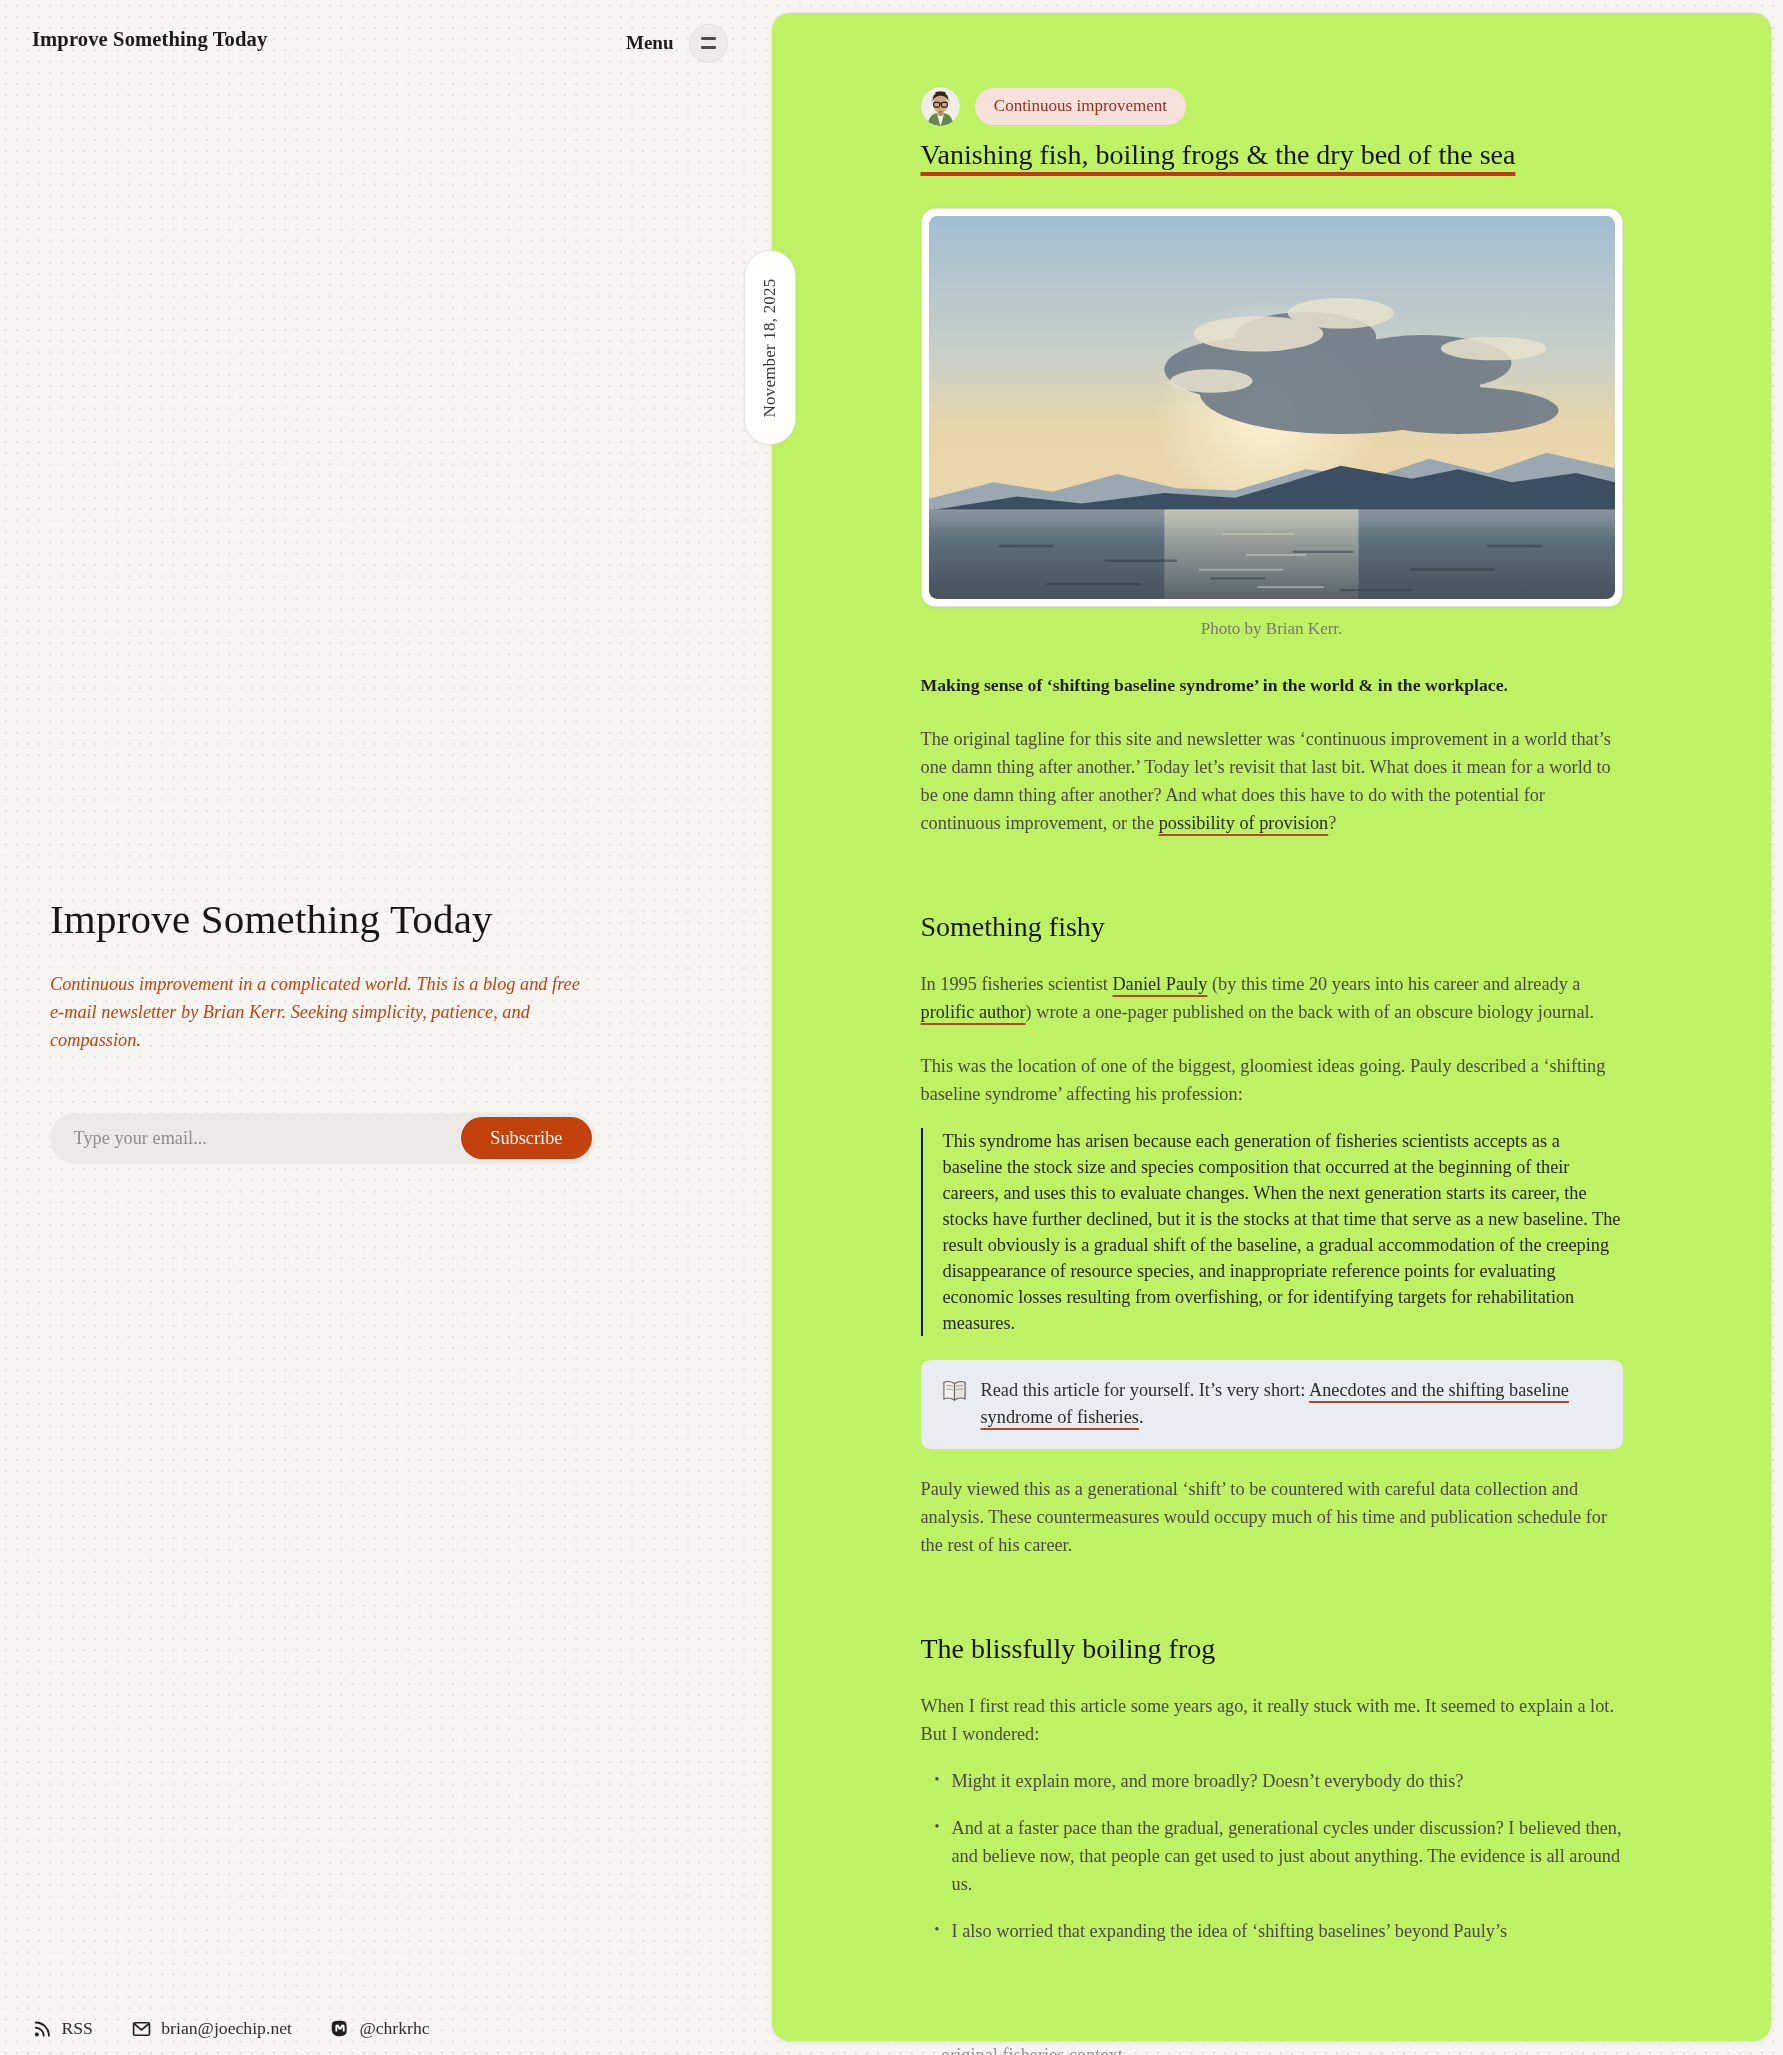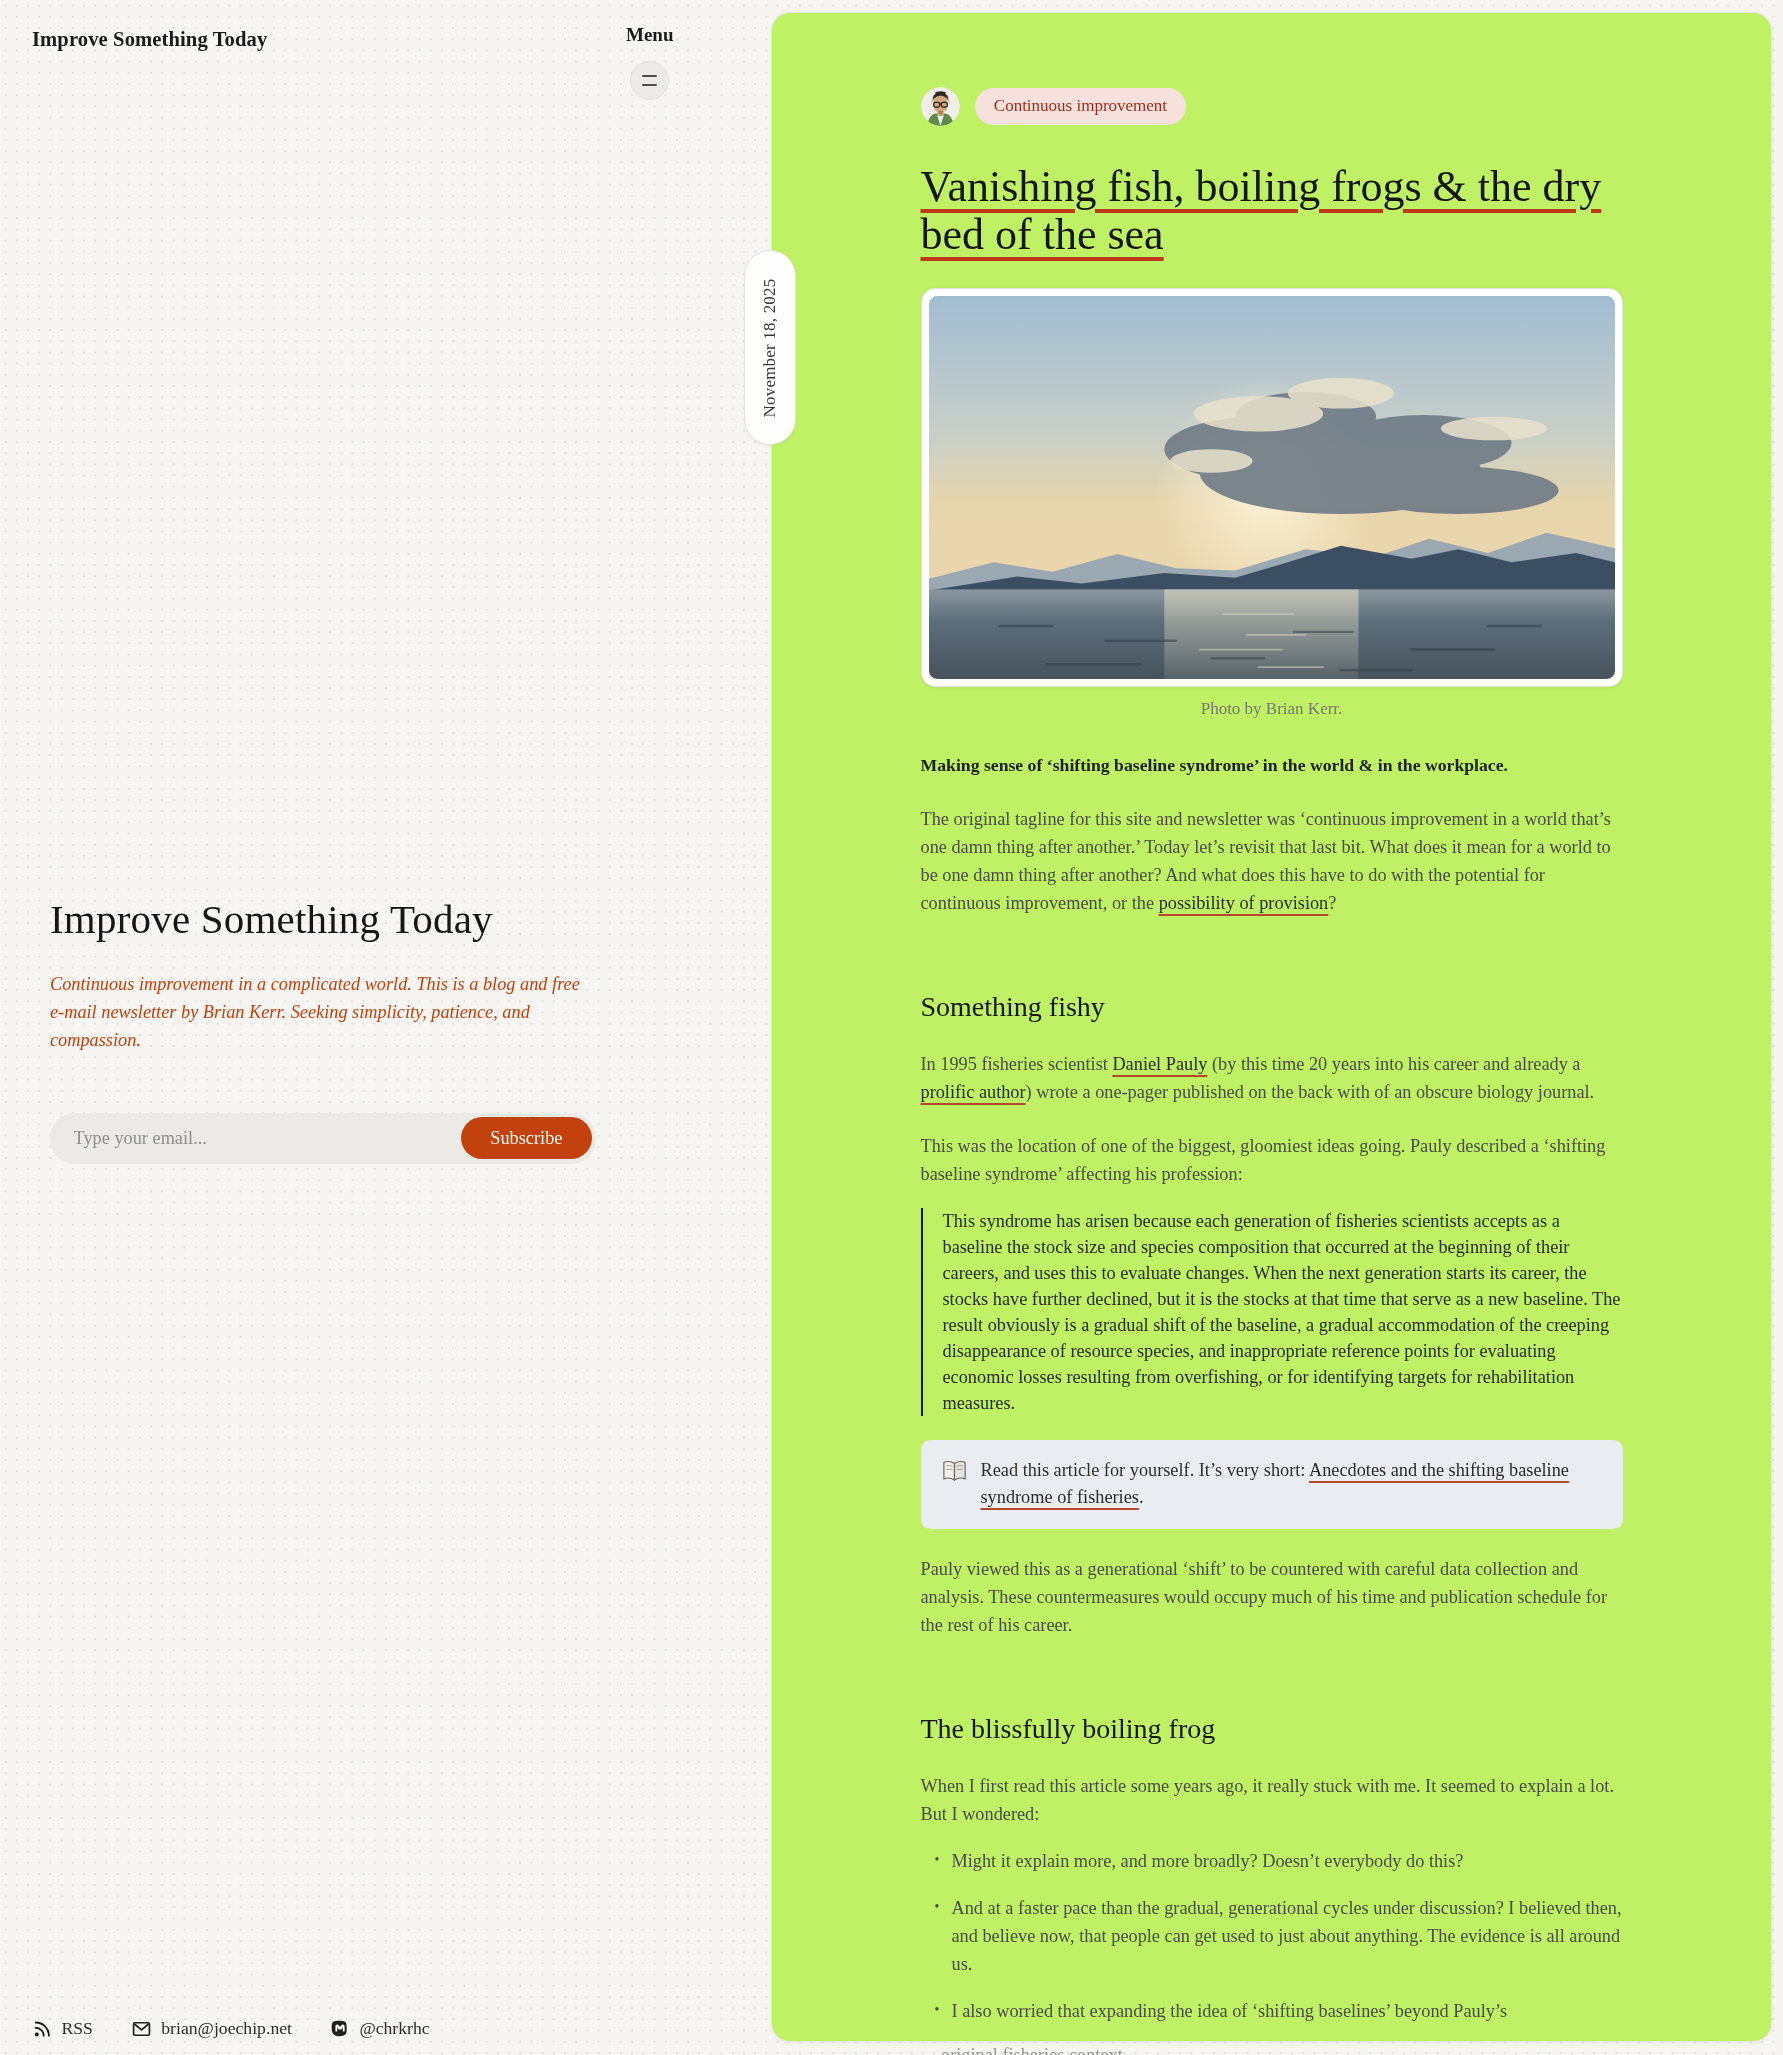--- a/index.html
+++ b/index.html
@@ -9,21 +9,21 @@
     background-color:#f7f5f2;
     background-image: radial-gradient(circle, #e0ddd7 0.9px, rgba(0,0,0,0) 1.2px);
     background-size: 11.2px 11.2px;
     color:#4b4a47;
   }
   
   .site-logo{
     position:absolute; left:32px; top:28px;
     font-size:20.6px; font-weight:bold; color:#1c1b19; letter-spacing:0.1px;
   }
-  .menu-group{ position:absolute; left:626px; top:23.6px; display:flex; align-items:center; gap:15.3px;flex-direction:column; }
+  .menu-group{ position:absolute; left:626px; top:23.6px; display:flex; align-items:center; gap:15.3px; }
   .menu-label{ font-size:19px; font-weight:bold; color:#1c1b19; }
   .menu-button{
     width:39px; height:39px; border-radius:50%;
     background:#edebe7; border:0.6px solid #e3e0db;
     display:flex; flex-direction:column; justify-content:center; align-items:center; gap:6.5px;
     cursor:pointer;
   }
   .menu-button .bar{ width:15.3px; height:2.4px; border-radius:1.2px; background:#4e4d4a; }
 
   .hero{ position:absolute; left:50px; top:895px; width:546px; }
@@ -73,21 +73,21 @@
     font-size:17px; color:#3a3937; letter-spacing:0.2px;
   }
 
   .meta-row{ display:flex; align-items:center; gap:15.3px; }
   .avatar{ width:39px; height:39px; border-radius:50%; overflow:hidden; flex:0 0 auto; }
   .badge{
     background:#f7e1dc; color:#9e2c1a; font-size:17px;
     padding:8.8px 19px; border-radius:23.6px; cursor:pointer;
   }
 
-  .post-title{ margin-top:37px; font-size:44px; line-height:48px; font-weight:normal; }
+  .post-title{ margin-top:5px; font-size:28px; line-height:48px; font-weight:normal; }
   .post-title a{
     color:#161514; text-decoration:underline;
     text-decoration-color:#c0391b; text-decoration-thickness:3.5px; text-underline-offset:8.3px;
     cursor:pointer;
   }
 
   .photo-frame{
     margin-top:29.5px; border:0.6px solid #e3e1dd; border-radius:14px;
     padding:7px; box-shadow:0 0.6px 2.4px rgba(60,55,45,.07); background:#fff;
   }

